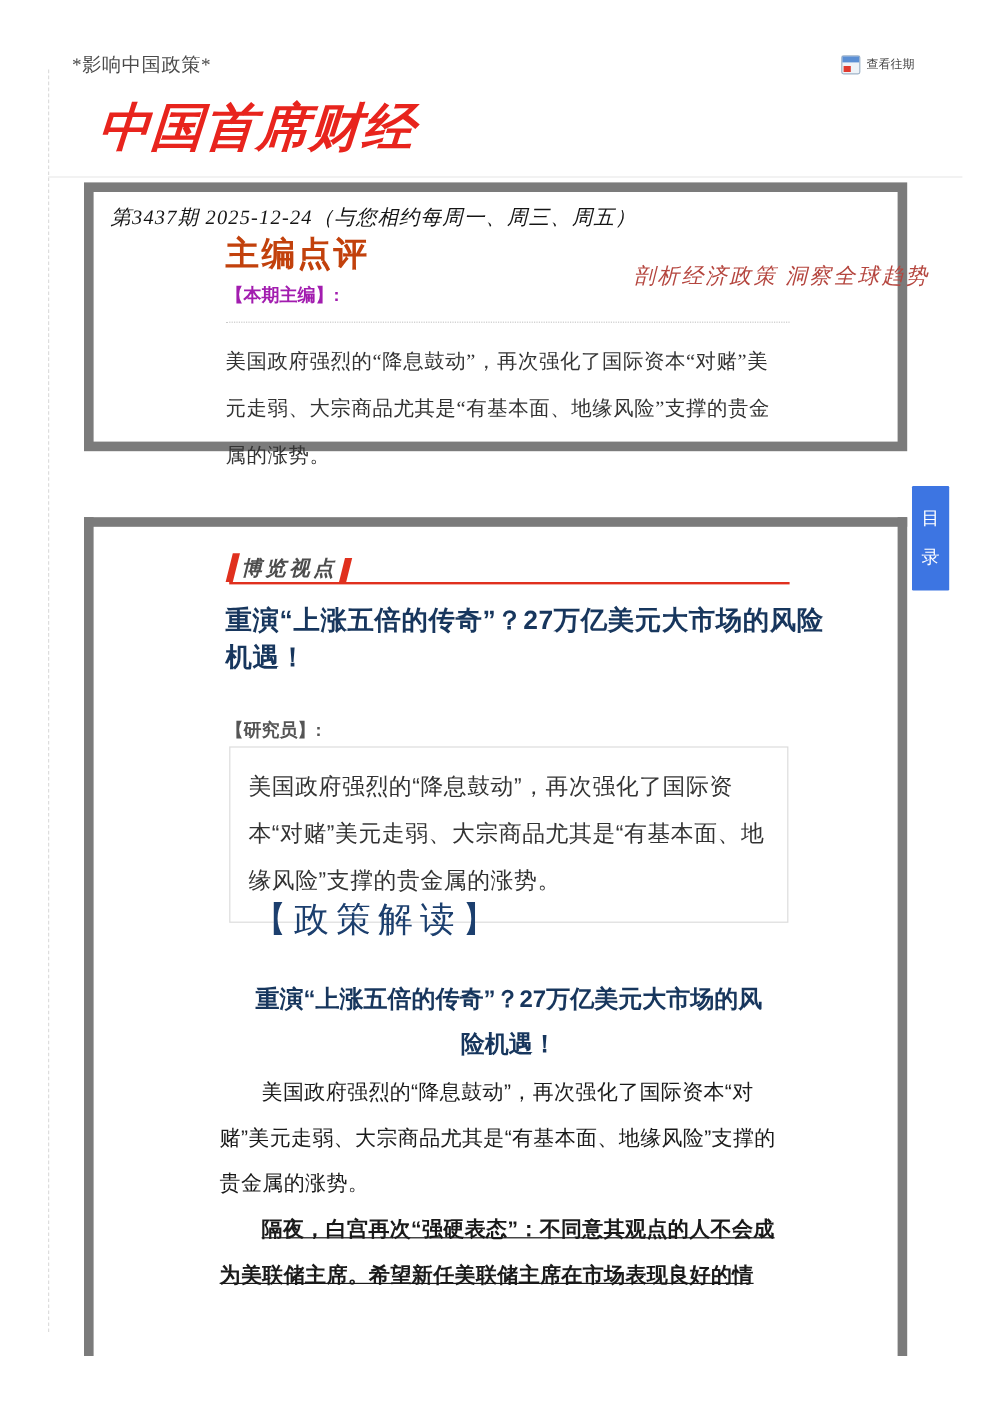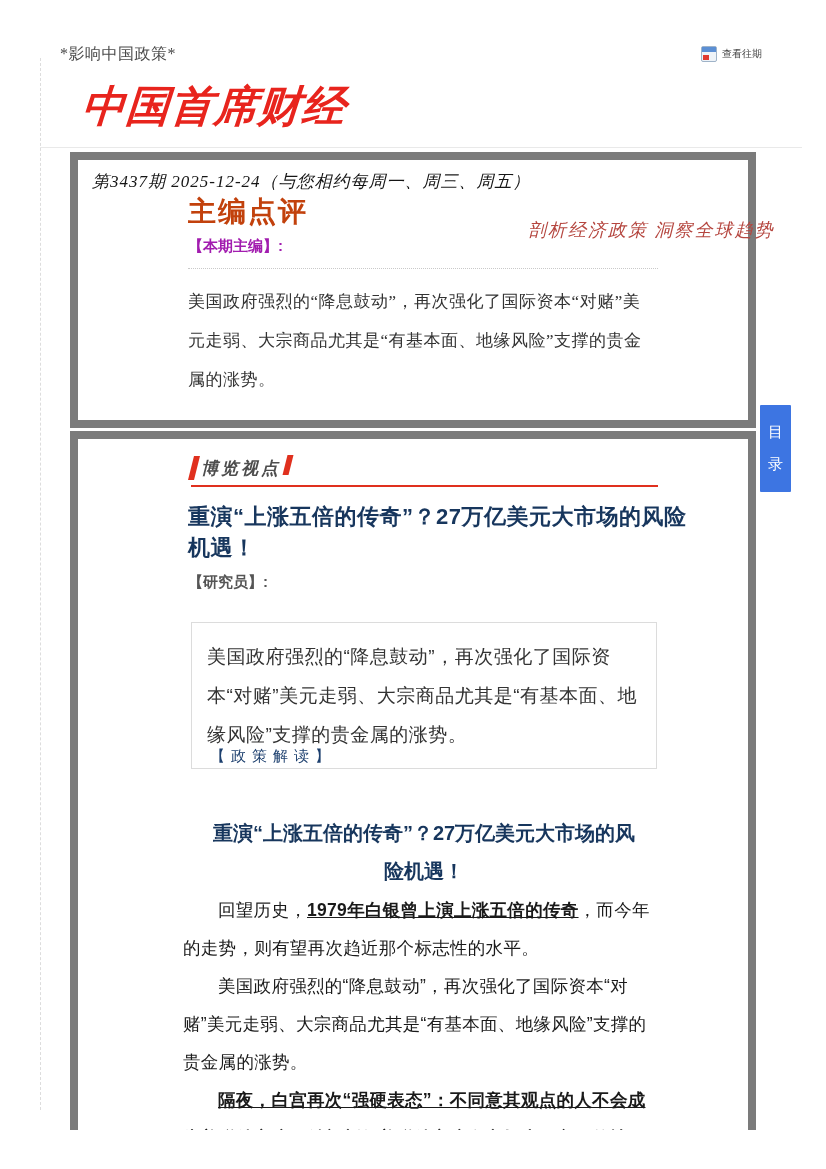--- a/index.html
+++ b/index.html
@@ -37,21 +37,21 @@
   .header-rule{
     position:absolute;left:40px;top:147px;width:762px;height:0;
     border-top:1px solid #e9e9e9;
   }
 
   
   .gray-box{
     position:absolute;left:70px;width:686px;background:#fff;
     border:8px solid #7b7b7b;box-sizing:border-box;
   }
-  #box-issue{top:152px;height:276px;}
+  #box-issue{top:152px;height:224px;}
   #box-view{top:431px;height:699px;border-bottom:none;overflow:hidden;}
 
   
   .issue-line{
     position:absolute;left:14px;top:10px;font-size:17px;color:#151515;
     letter-spacing:1px;font-style:italic;
   }
   .box1-title{
     position:absolute;left:110px;top:33px;font-size:28px;font-weight:800;color:#c2410c;
     letter-spacing:2px;
@@ -68,45 +68,45 @@
     border-top:1px dotted #c9c9c9;
   }
   .box1-body{
     position:absolute;left:110px;top:122px;width:468px;
     font-size:17px;color:#333;line-height:39px;letter-spacing:.5px;
   }
 
   
   .section-head{
     position:absolute;left:113px;top:12px;width:467px;height:34px;
-    border-bottom:2px solid #e0301e;display:flex;align-items:center;
+    border-bottom:2px solid #e0301e;display:flex;align-items:flex-end;
   }
   .flag{display:inline-block;width:6px;height:24px;background:#e0301e;
     transform:skewX(-14deg);}
   .flag.right{height:20px;margin-top:-6px;}
   .section-head .label{
     font-size:17px;font-weight:700;font-style:italic;color:#4d4d4d;
     letter-spacing:3px;margin:0 4px;
   }
   .headline{
     position:absolute;left:110px;top:62px;width:510px;
     font-size:22px;font-weight:800;color:#17365d;line-height:31px;letter-spacing:.5px;
   }
   .researcher-label{
-    position:absolute;left:110px;top:134px;font-size:15px;color:#555;font-weight:700;
+    position:absolute;left:110px;top:160px;font-size:15px;color:#555;font-weight:700;
   }
   .quote-box{
     position:absolute;left:113px;top:183px;width:466px;box-sizing:border-box;
     border:1px solid #dcdcdc;padding:14px 12px 14px 15px;
   }
   .quote-box .q{
     font-size:19px;color:#333;line-height:39px;letter-spacing:.5px;
   }
   .policy-label{
-    position:absolute;left:132px;top:308px;font-size:15px;color:#1c3f6e;
+    position:absolute;left:132px;top:308px;font-size:29px;color:#1c3f6e;
     letter-spacing:6px;
   }
   .subtitle{
     position:absolute;left:130px;top:375px;width:432px;text-align:center;
     font-size:20px;font-weight:800;color:#17365d;line-height:38px;
   }
   .article{
     position:absolute;left:105px;top:452px;width:478px;
     font-size:17.5px;color:#1a1a1a;line-height:38px;letter-spacing:.3px;
   }
@@ -161,21 +161,20 @@
 
   <div class="quote-box">
     <div class="q">美国政府强烈的“降息鼓动”，再次强化了国际资本“对赌”美元走弱、大宗商品尤其是“有基本面、地缘风险”支撑的贵金属的涨势。</div>
   </div>
 
   <div class="policy-label serif">【政策解读】</div>
 
   <div class="subtitle">重演“上涨五倍的传奇”？27万亿美元大市场的风险机遇！</div>
 
   <div class="article">
-    <p><span>回望历史，</span><span class="em-u">1979年白银曾上演上涨五倍的传奇</span><span>，而今年的走势，则有望再次趋近那个标志性的水平。</span></p>
     <p>美国政府强烈的“降息鼓动”，再次强化了国际资本“对赌”美元走弱、大宗商品尤其是“有基本面、地缘风险”支撑的贵金属的涨势。</p>
     <p class="p-strong">隔夜，白宫再次“强硬表态”：不同意其观点的人不会成为美联储主席。希望新任美联储主席在市场表现良好的情</p>
   </div>
 </div>
 
 <div class="toc-tab">
   <span>目</span>
   <span>录</span>
 </div>
 

